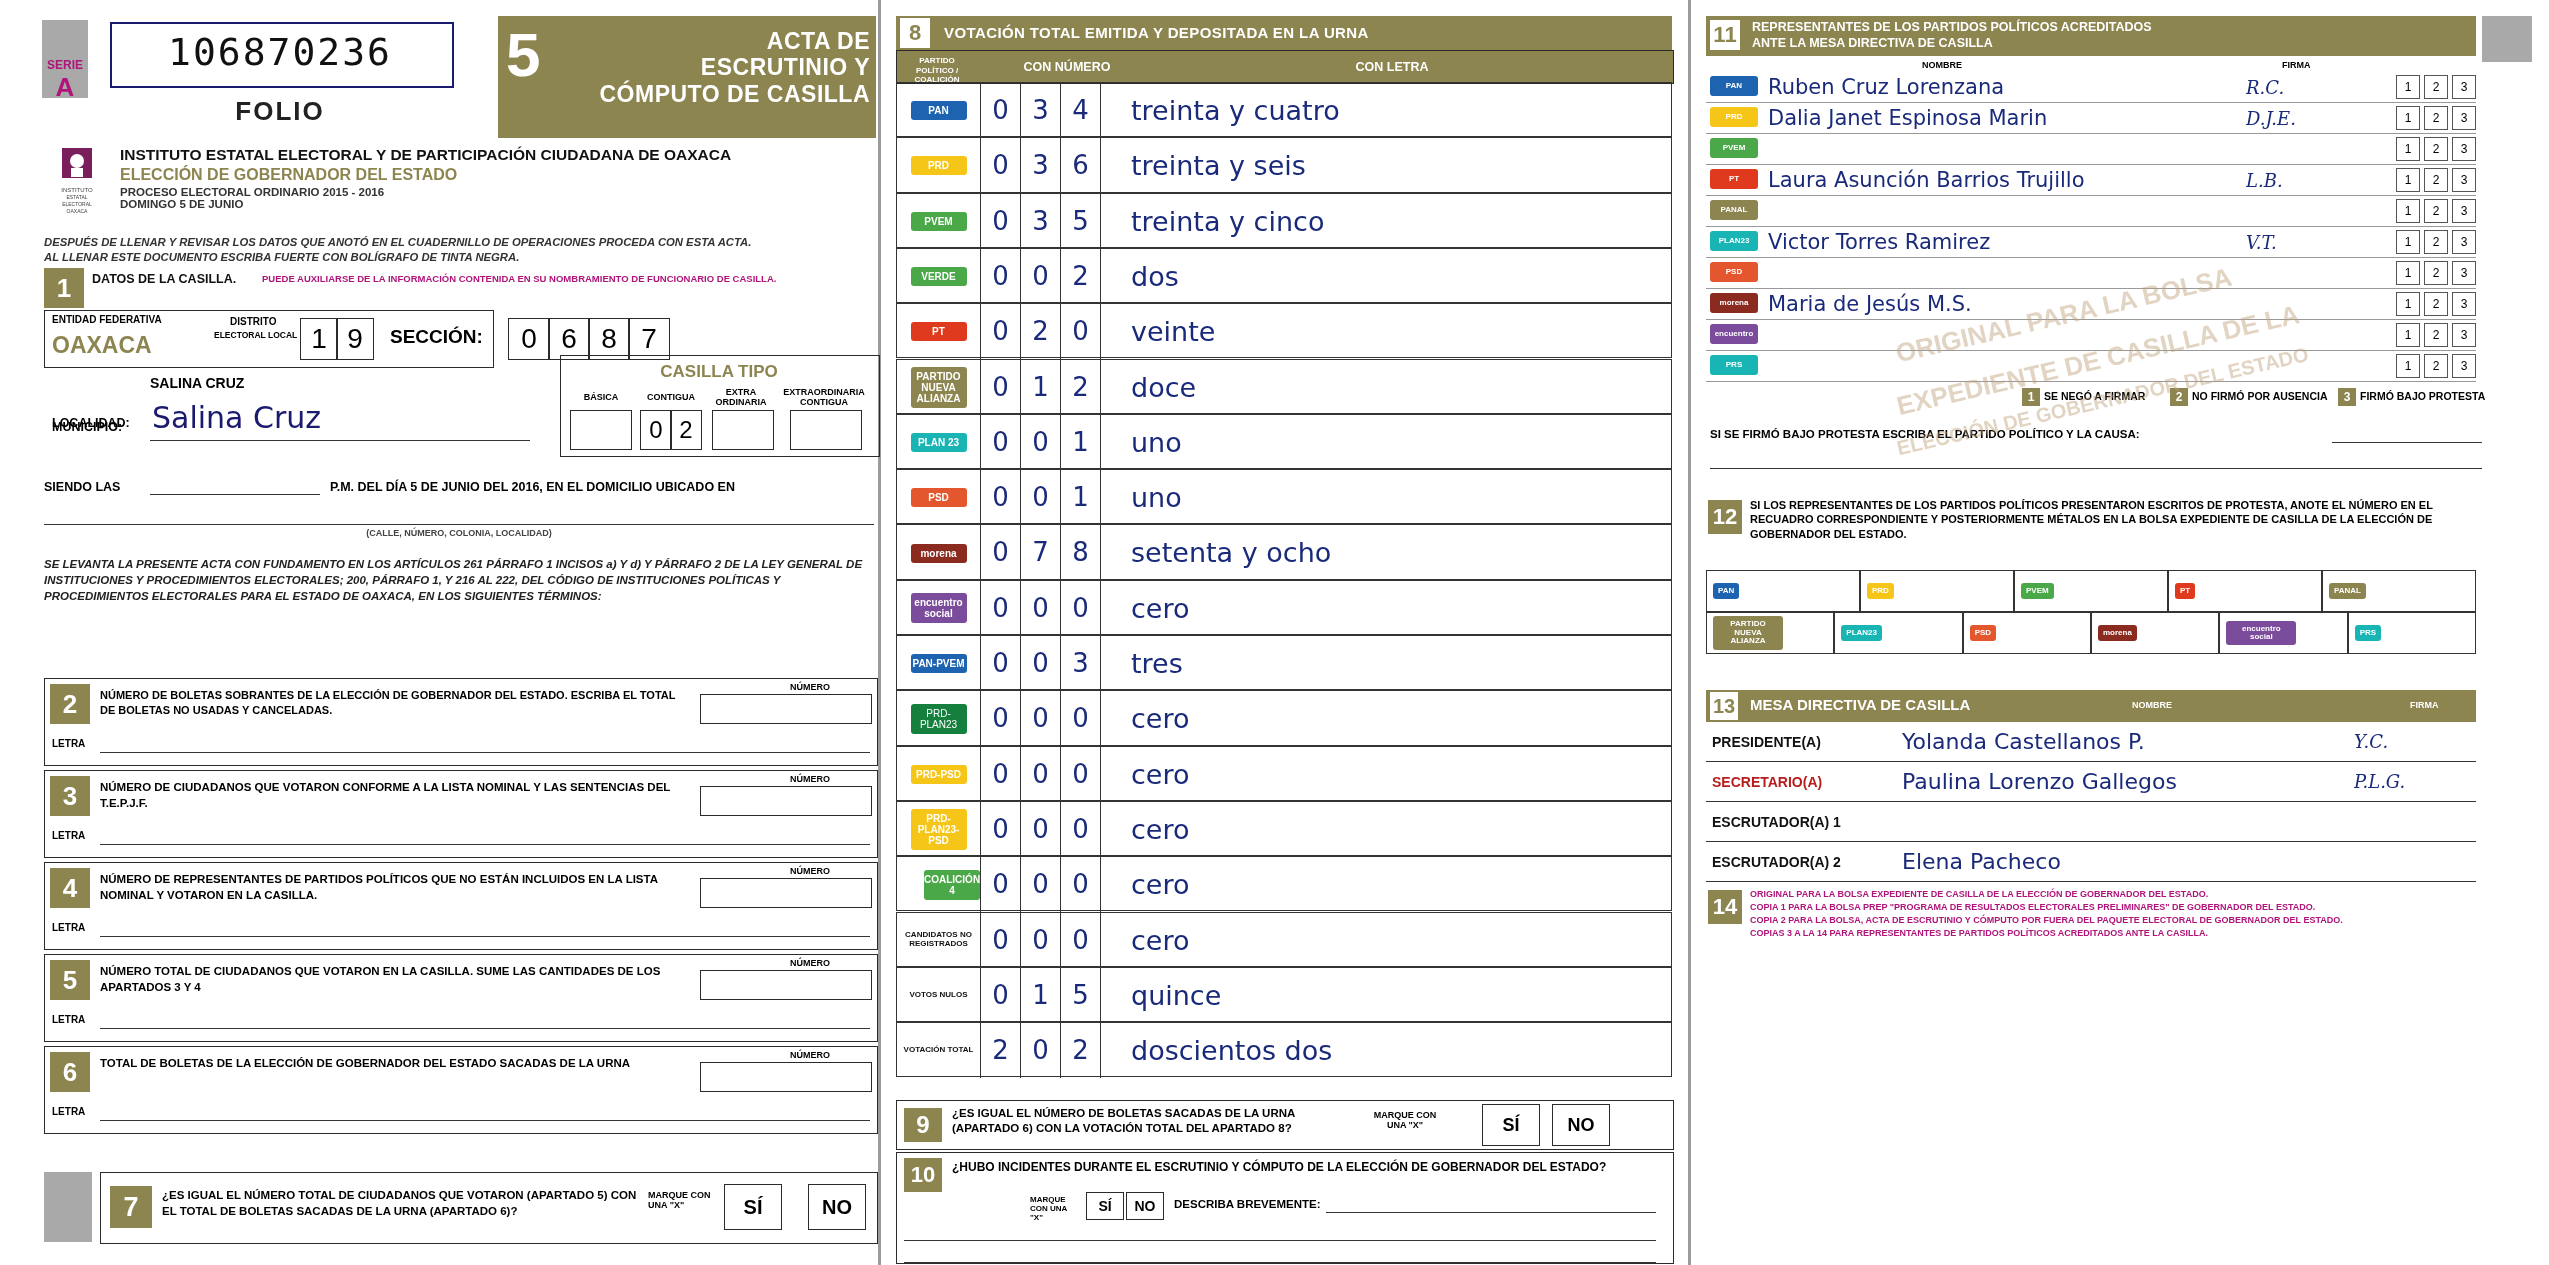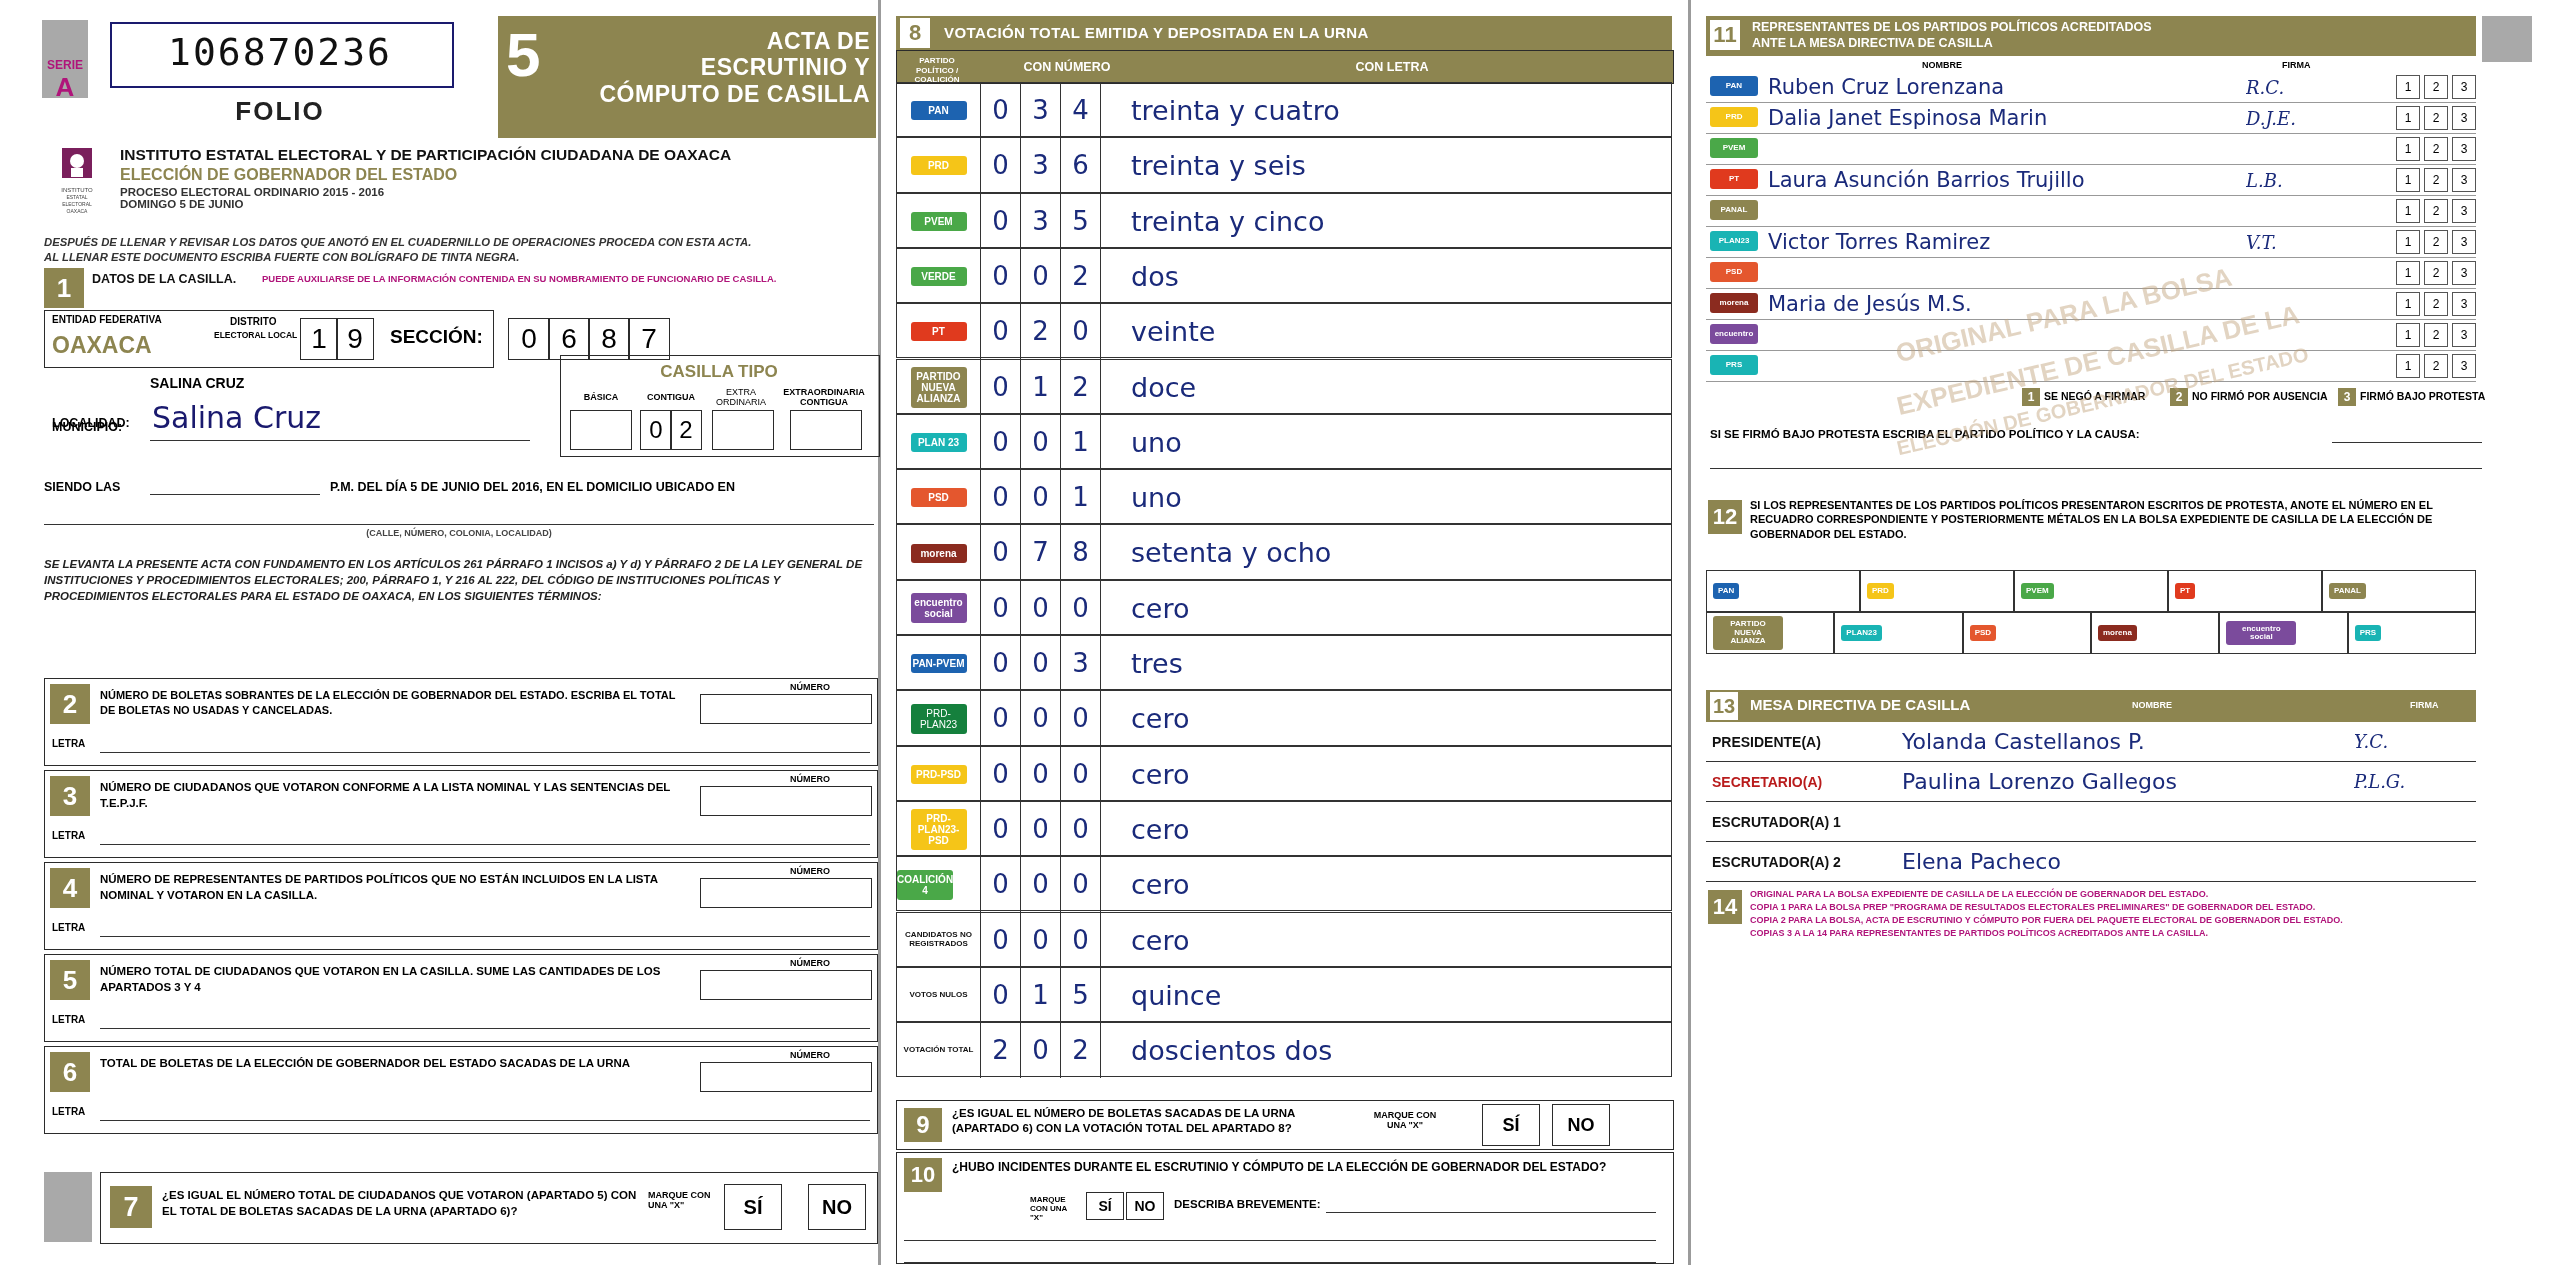--- a/index.html
+++ b/index.html
@@ -108,21 +108,21 @@
     <div class="blk bdr" style="left:588px;top:318px;width:40px;height:40px;font-size:28px;text-align:center;line-height:40px;">8</div>
     <div class="blk bdr" style="left:628px;top:318px;width:40px;height:40px;font-size:28px;text-align:center;line-height:40px;">7</div>
 
     <div class="blk" style="left:52px;top:376px;font-size:12.5px;font-weight:bold;margin-top:44px;">MUNICIPIO:</div>
     <div class="blk" style="left:150px;top:375px;font-size:14px;font-weight:bold;">SALINA CRUZ</div>
 
     <div class="blk bdr" style="left:560px;top:355px;width:318px;height:100px;"></div>
     <div class="blk" style="left:560px;top:362px;width:318px;text-align:center;font-size:17px;font-weight:bold;color:#8d8550;">CASILLA TIPO</div>
     <div class="blk" style="left:566px;top:392px;width:70px;text-align:center;font-size:9px;font-weight:bold;">BÁSICA</div>
     <div class="blk" style="left:636px;top:392px;width:70px;text-align:center;font-size:9px;font-weight:bold;">CONTIGUA</div>
-    <div class="blk" style="left:706px;top:388px;width:70px;text-align:center;font-size:9px;font-weight:normal;line-height:1.1;">EXTRA ORDINARIA</div>
+    <div class="blk" style="left:706px;top:388px;width:70px;text-align:center;font-size:9px;font-weight:bold;line-height:1.1;">EXTRA ORDINARIA</div>
     <div class="blk" style="left:776px;top:388px;width:96px;text-align:center;font-size:9px;font-weight:bold;line-height:1.1;">EXTRAORDINARIA CONTIGUA</div>
     <div class="blk bdr" style="left:570px;top:410px;width:60px;height:38px;"></div>
     <div class="blk bdr" style="left:640px;top:410px;width:30px;height:38px;font-size:24px;text-align:center;line-height:38px;">0</div>
     <div class="blk bdr" style="left:670px;top:410px;width:30px;height:38px;font-size:24px;text-align:center;line-height:38px;">2</div>
     <div class="blk bdr" style="left:712px;top:410px;width:60px;height:38px;"></div>
     <div class="blk bdr" style="left:790px;top:410px;width:70px;height:38px;"></div>
 
     <div class="blk" style="left:52px;top:416px;font-size:12.5px;font-weight:bold;">LOCALIDAD:</div>
     <div class="blk" style="left:150px;top:398px;width:380px;border-bottom:1.5px solid #333;height:42px;"></div>
     <div class="blk hand" style="left:152px;top:400px;font-size:30px;">Salina Cruz</div>
@@ -316,21 +316,21 @@
         <div class="blk" style="left: 14px; top: 800.9px; width: 776px; height: 55.3px; border: 1px solid rgb(51, 51, 51); box-sizing: border-box;">
           <div class="blk" style="left: 0px; top: 0px; width: 84px; height: 55.3px; border-right: 1px solid rgb(51, 51, 51); box-sizing: border-box; display: flex; align-items: center; justify-content: center;">
             <span style="display: inline-block; width: 56px; font-size: 10px; font-weight: bold; text-align: center; line-height: 1.1; background: rgb(245, 197, 24); color: rgb(255, 255, 255); border-radius: 3px; padding: 4px 0px;">PRD-PLAN23-PSD</span>
           </div>
           <div class="blk" style="left: 84px; top: 0px; width: 40px; height: 55.3px; border-right: 1px solid rgb(51, 51, 51); box-sizing: border-box; font-family: &quot;DejaVu Sans&quot;, sans-serif; font-size: 26px; color: rgb(26, 42, 122); text-align: center; line-height: 55.3px;">0</div>
           <div class="blk" style="left: 124px; top: 0px; width: 40px; height: 55.3px; border-right: 1px solid rgb(51, 51, 51); box-sizing: border-box; font-family: &quot;DejaVu Sans&quot;, sans-serif; font-size: 26px; color: rgb(26, 42, 122); text-align: center; line-height: 55.3px;">0</div>
           <div class="blk" style="left: 164px; top: 0px; width: 40px; height: 55.3px; border-right: 1px solid rgb(51, 51, 51); box-sizing: border-box; font-family: &quot;DejaVu Sans&quot;, sans-serif; font-size: 26px; color: rgb(26, 42, 122); text-align: center; line-height: 55.3px;">0</div>
           <div class="blk" style="left: 206px; top: 0px; width: 568px; height: 55.3px; box-sizing: border-box; padding-left: 28px; font-family: &quot;DejaVu Sans&quot;, sans-serif; font-size: 27px; color: rgb(26, 42, 122); line-height: 55.3px; white-space: nowrap; overflow: hidden;">cero</div>
         </div>
         <div class="blk" style="left: 14px; top: 856.2px; width: 776px; height: 55.3px; border: 1px solid rgb(51, 51, 51); box-sizing: border-box;">
-          <div class="blk" style="left: 0px; top: 0px; width: 84px; height: 55.3px; border-right: 1px solid rgb(51, 51, 51); box-sizing: border-box; display: flex; align-items: center; justify-content: flex-start;">
+          <div class="blk" style="left: 0px; top: 0px; width: 84px; height: 55.3px; border-right: 1px solid rgb(51, 51, 51); box-sizing: border-box; display: flex; align-items: center; justify-content: flex-end;">
             <span style="display: inline-block; width: 56px; font-size: 10px; font-weight: bold; text-align: center; line-height: 1.1; background: rgb(74, 168, 72); color: rgb(255, 255, 255); border-radius: 3px; padding: 4px 0px;">COALICIÓN 4</span>
           </div>
           <div class="blk" style="left: 84px; top: 0px; width: 40px; height: 55.3px; border-right: 1px solid rgb(51, 51, 51); box-sizing: border-box; font-family: &quot;DejaVu Sans&quot;, sans-serif; font-size: 26px; color: rgb(26, 42, 122); text-align: center; line-height: 55.3px;">0</div>
           <div class="blk" style="left: 124px; top: 0px; width: 40px; height: 55.3px; border-right: 1px solid rgb(51, 51, 51); box-sizing: border-box; font-family: &quot;DejaVu Sans&quot;, sans-serif; font-size: 26px; color: rgb(26, 42, 122); text-align: center; line-height: 55.3px;">0</div>
           <div class="blk" style="left: 164px; top: 0px; width: 40px; height: 55.3px; border-right: 1px solid rgb(51, 51, 51); box-sizing: border-box; font-family: &quot;DejaVu Sans&quot;, sans-serif; font-size: 26px; color: rgb(26, 42, 122); text-align: center; line-height: 55.3px;">0</div>
           <div class="blk" style="left: 206px; top: 0px; width: 568px; height: 55.3px; box-sizing: border-box; padding-left: 28px; font-family: &quot;DejaVu Sans&quot;, sans-serif; font-size: 27px; color: rgb(26, 42, 122); line-height: 55.3px; white-space: nowrap; overflow: hidden;">cero</div>
         </div>
         <div class="blk" style="left: 14px; top: 911.5px; width: 776px; height: 55.3px; border: 1px solid rgb(51, 51, 51); box-sizing: border-box;">
           <div class="blk" style="left: 0px; top: 0px; width: 84px; height: 55.3px; border-right: 1px solid rgb(51, 51, 51); box-sizing: border-box; display: flex; align-items: center; justify-content: center;">
             <span style="display: inline-block; width: 78px; font-size: 8px; font-weight: bold; text-align: center; line-height: 1.1; color: rgb(17, 17, 17);">CANDIDATOS NO REGISTRADOS</span>

